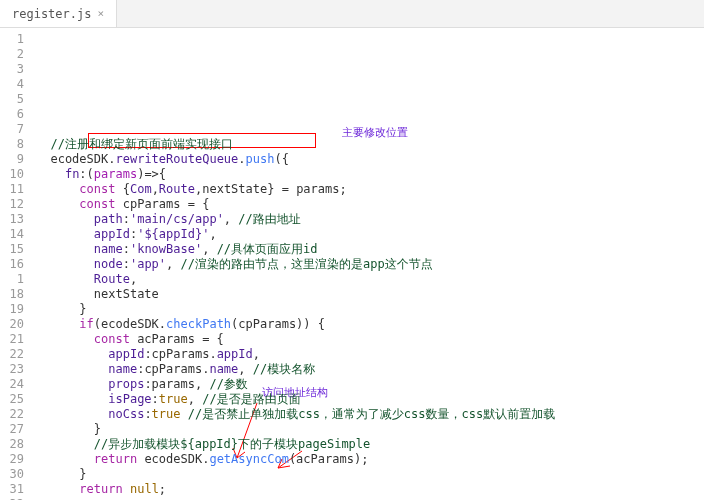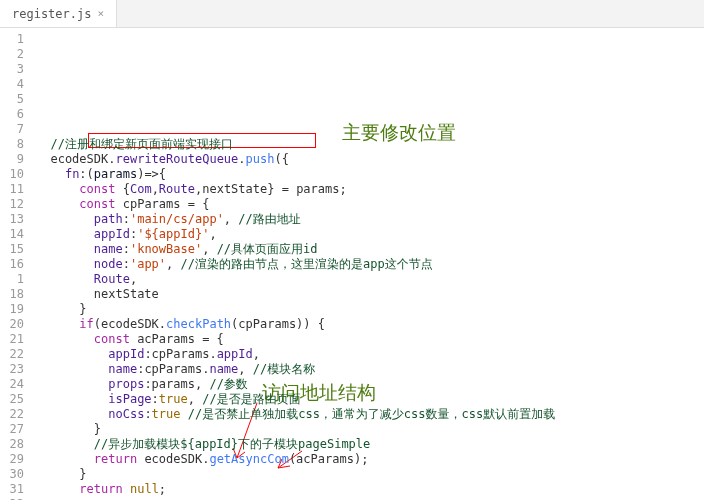--- a/index.html
+++ b/index.html
@@ -6,28 +6,28 @@
 body{font-family:Consolas,Monaco,monospace;font-size:12px;background:#fff;color:#333;width:704px}
 .tabs{display:flex;background:#f3f3f3;border-bottom:1px solid #ddd;height:28px}
 .tab{padding:11px 12px;background:#fff;border-right:1px solid #ddd;font-size:12px;color:#555;display:flex;align-items:center;gap:6px}
 .tab .close{color:#999;font-size:11px}
 .editor{display:flex;position:relative}
 .gutter{width:32px;text-align:right;padding:4px 8px 4px 0;color:#999;background:#fff;font-size:12px;line-height:15px;user-select:none}
 .gutter div{height:15px}
 .code{flex:1;padding:4px 0 4px 4px;font-size:12px;line-height:15px;white-space:pre;position:relative}
 .code .ln{height:15px;position:relative}
 .kw{color:#a626a4}
-.str{color:#c2410c}
+.str{color:#4c1d95}
 .prop{color:#4c1d95}
 .fn{color:#4078f2}
 .bool{color:#986801}
 .cm{color:#14532d}
-.ident{color:#0f172a}
+.ident{color:#a21caf}
 .hlbox{border:1px solid red;position:absolute;padding:0 2px}
-.callout{position:absolute;color:#4d7c0f;font-size:19px;font-family:Liberation Serif, serif}
+.callout{position:absolute;color:#6d28d9;font-size:11px;font-family:Liberation Serif, serif}
 .arrow{position:absolute;stroke:red;fill:none;stroke-width:1}
 </style>
 </head>
 <body>
 
 <div class="tabs">
   <div class="tab">
     <span>register.js</span>
     <span class="close">×</span>
   </div>

